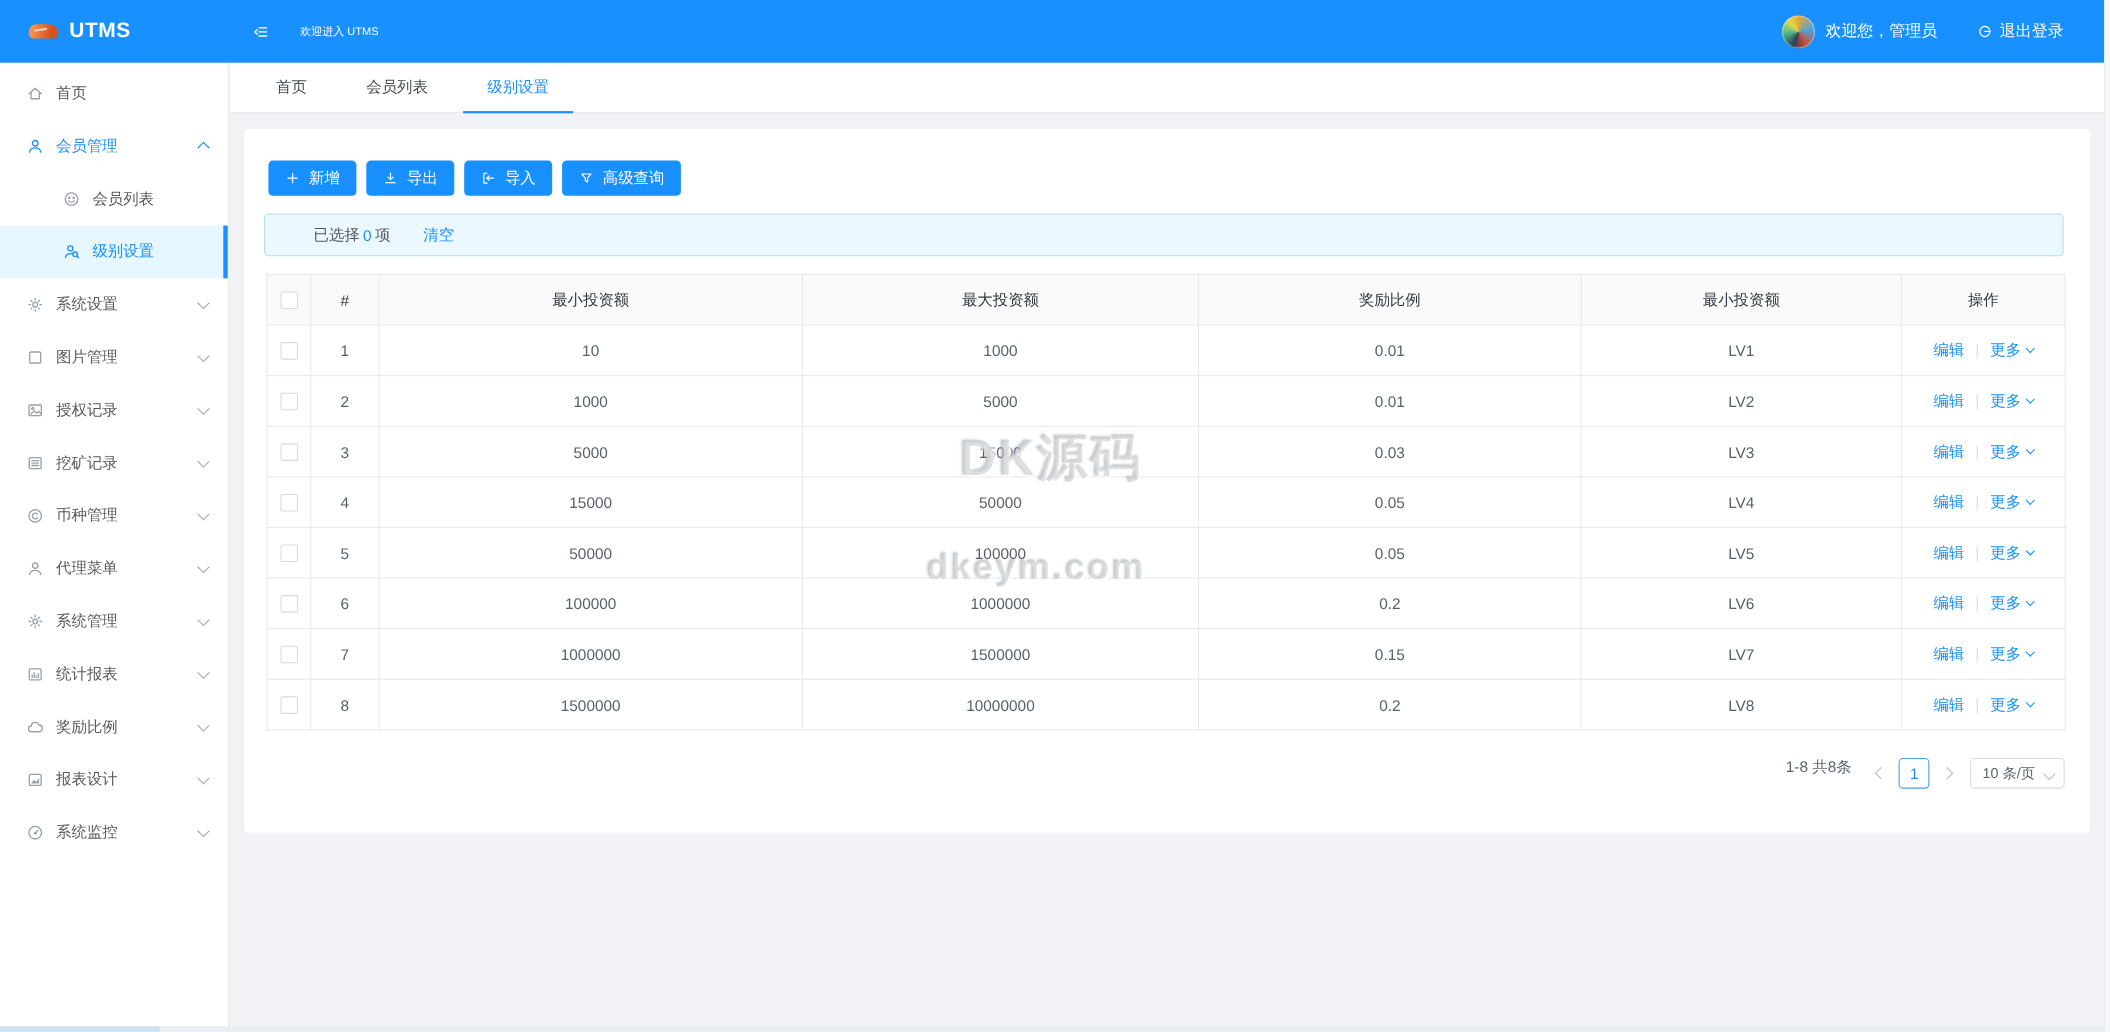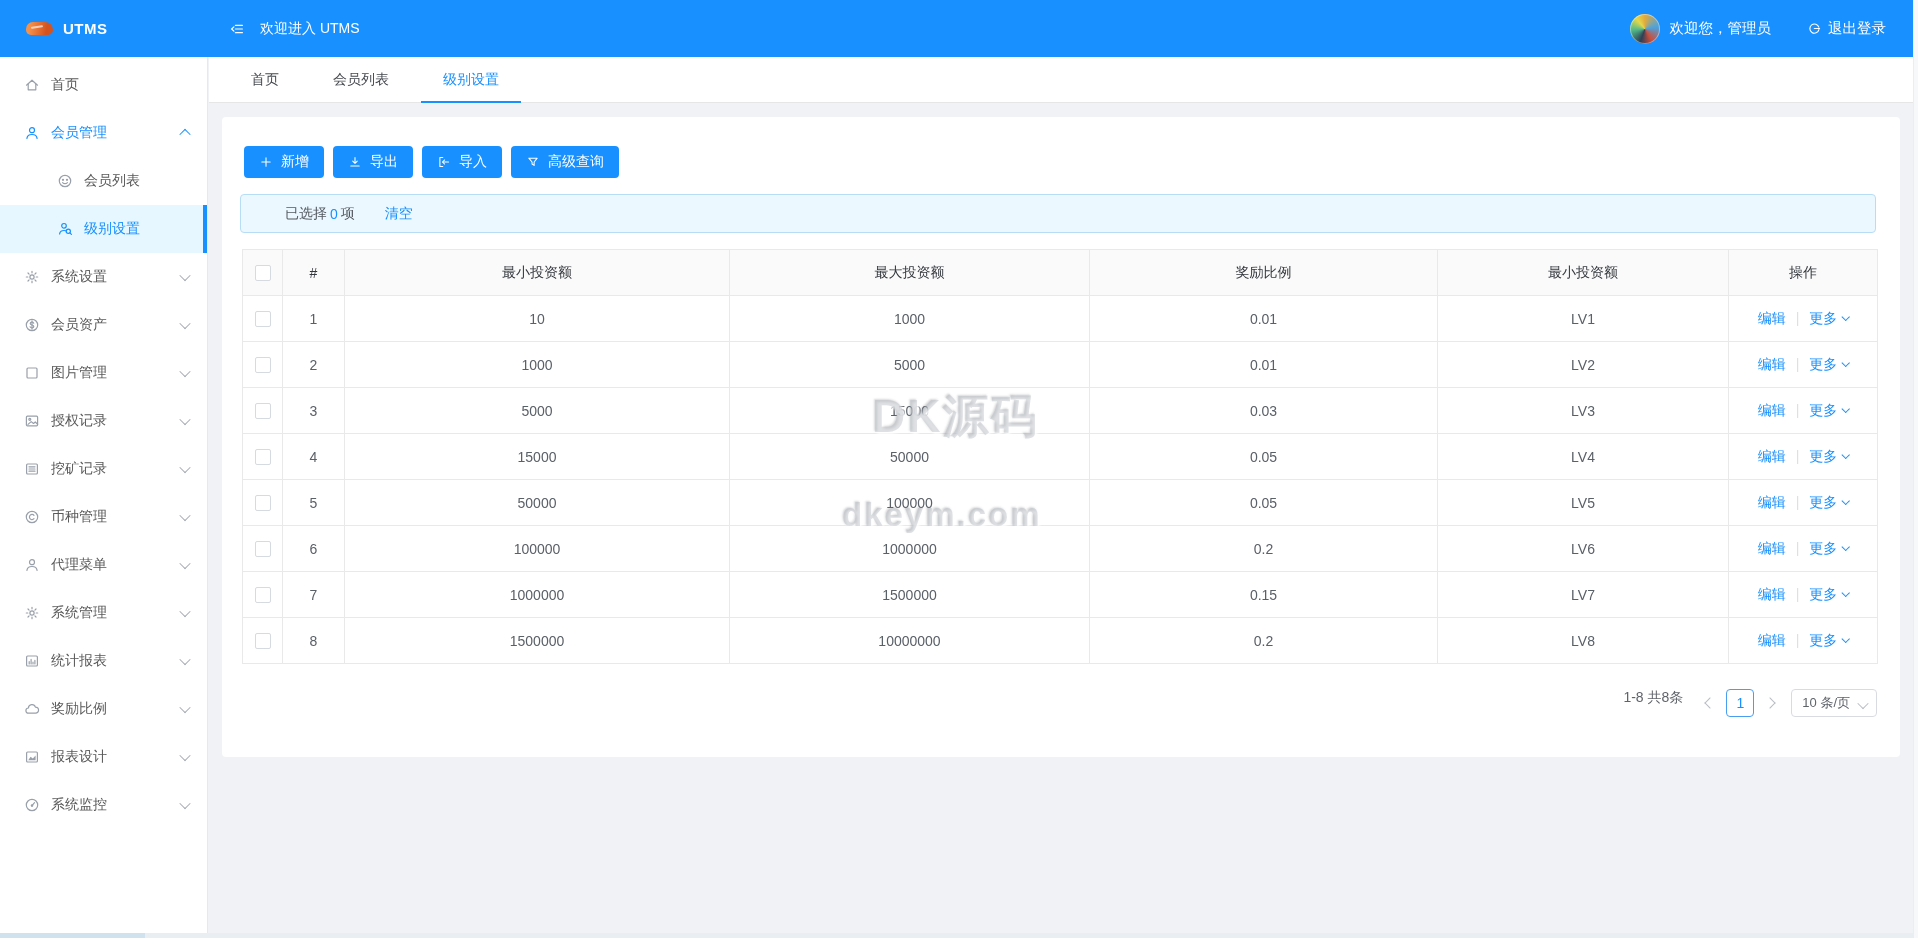--- a/index.html
+++ b/index.html
@@ -9,24 +9,24 @@
     font-family:"Liberation Sans","DejaVu Sans",sans-serif;
     -webkit-font-smoothing:antialiased;
   }
   
   .header{position:absolute;left:0;top:0;width:1913px;height:57px;background:var(--primary,#1890ff);
     display:flex;align-items:center;color:#fff;box-sizing:border-box;z-index:5}
   .logo-area{width:208px;display:flex;align-items:center;padding-left:26px;box-sizing:border-box;flex:none}
   .logo-glyph{width:27px;height:13px;border-radius:7px 8px 5px 5px;
     background:linear-gradient(100deg,#f6914a 15%,#d4531e 75%);position:relative;margin-right:10px;flex:none}
   .logo-glyph::after{content:"";position:absolute;left:5px;top:4px;width:12px;height:2px;background:rgba(255,255,255,.65);border-radius:2px;transform:rotate(-8deg)}
-  .logo-text{font-size:15px;font-weight:bold;letter-spacing:.5px}
+  .logo-text{font-size:19px;font-weight:bold;letter-spacing:.5px}
   .collapse-btn{width:22px;height:22px;margin-left:21px;cursor:pointer;flex:none}
-  .welcome{margin-left:15px;font-size:14px}
-  .user-area{margin-left:auto;display:flex;align-items:center;padding-right:27px}
+  .welcome{margin-left:28px;font-size:10px}
+  .user-area{margin-left:auto;display:flex;align-items:center;padding-right:37px}
   .avatar{width:30px;height:30px;border-radius:50%;flex:none;margin-right:10px;
     background:conic-gradient(#e2a93c,#4aa3df 80deg,#c94f3c 150deg,#2f3e55 200deg,#51b98a 265deg,#e5d84b 320deg,#e2a93c);
     box-shadow:inset 0 0 0 1px rgba(255,255,255,.4)}
   .greeting{font-size:14.5px}
   .logout-btn{display:flex;align-items:center;gap:6px;margin-left:36px;font-size:14.5px;cursor:pointer}
   .logout-btn .icon{width:15px;height:15px}
   
   .icon{display:inline-flex;width:16px;height:16px;flex:none}
   .icon svg{width:100%;height:100%;display:block}
   
@@ -172,31 +172,20 @@
       <span>级别设置</span>
     </div>
     <div class="side-item">
       <span class="icon">
         <svg viewBox="0 0 16 16" fill="none" stroke="currentColor" stroke-width="1.2" stroke-linecap="round" stroke-linejoin="round">
           <circle cx="8" cy="8" r="2.1"></circle>
           <path d="M8 2.3v1.5M8 12.2v1.5M2.3 8h1.5M12.2 8h1.5M4 4l1.1 1.1M10.9 10.9 12 12M12 4l-1.1 1.1M5.1 10.9 4 12"></path>
         </svg>
       </span>
       <span>系统设置</span>
-      <span class="chev "></span>
-    </div>
-    <div class="side-item">
-      <span class="icon">
-        <svg viewBox="0 0 16 16" fill="none" stroke="currentColor" stroke-width="1.2" stroke-linecap="round" stroke-linejoin="round">
-          <circle cx="8" cy="8" r="5.7"></circle>
-          <path d="M9.7 6.2c-.3-.7-1-1.1-1.7-1.1-1 0-1.8.6-1.8 1.4 0 2 3.6 1 3.6 3 0 .8-.8 1.4-1.8 1.4-.9 0-1.6-.4-1.9-1.1"></path>
-          <path d="M8 3.8v8.4"></path>
-        </svg>
-      </span>
-      <span>会员资产</span>
       <span class="chev "></span>
     </div>
     <div class="side-item">
       <span class="icon">
         <svg viewBox="0 0 16 16" fill="none" stroke="currentColor" stroke-width="1.2" stroke-linecap="round" stroke-linejoin="round">
           <rect x="3" y="3" width="10" height="10" rx="1"></rect>
         </svg>
       </span>
       <span>图片管理</span>
       <span class="chev "></span>

